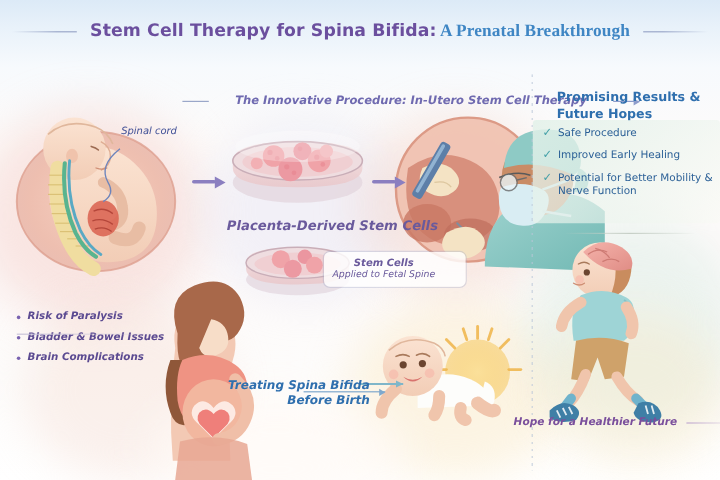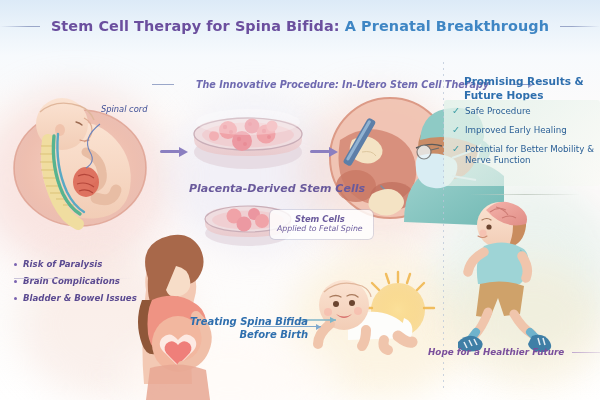--- a/index.html
+++ b/index.html
@@ -20,21 +20,21 @@
   .title-row{
     position:absolute;left:0;top:18px;width:600px;
     display:flex;align-items:center;justify-content:center;gap:11px;
   }
   .title-rule{height:1px;width:54px;background:linear-gradient(90deg,rgba(150,160,200,0) 0%,#9aa7c9 70%);}
   .title-rule.r{background:linear-gradient(270deg,rgba(150,160,200,0) 0%,#9aa7c9 70%);}
   .title-text{
     font-size:14.4px;font-weight:bold;letter-spacing:.1px;white-space:nowrap;
   }
   .title-a{color:#6b4f9e;}
-  .title-b{color:#3f86c4;}
+  .title-b{color:#3f86c4;font-family:Liberation Serif, serif;}
 
   
   .h-left{
     position:absolute;left:14px;top:78px;
     font-size:10.5px;font-weight:bold;color:#6f55a4;
   }
   .h-center{
     position:absolute;left:152px;top:79px;
     display:flex;align-items:center;gap:22px;
   }
@@ -86,21 +86,21 @@
     background:repeating-linear-gradient(180deg,#b9c6d8 0 2px,rgba(0,0,0,0) 2px 6px);
     opacity:.75;
   }
 
   
   .cap-placenta{
     position:absolute;left:189px;top:182px;font-size:11px;font-style:italic;
     font-weight:bold;color:#6a5a9c;white-space:nowrap;
   }
   .callout{
-    position:absolute;left:270px;top:210px;padding:4px 10px 5px 7px;
+    position:absolute;left:270px;top:210px;padding:4px 25px 5px 7px;
     background:rgba(255,255,255,.82);border-radius:5px;
     box-shadow:0 0 0 1px rgba(160,170,200,.35);
     text-align:center;
   }
   .callout .l1{font-size:8.4px;font-weight:bold;font-style:italic;color:#6a5a9c;line-height:1.2;}
   .callout .l2{font-size:7.8px;font-style:italic;color:#6a5a9c;line-height:1.25;white-space:nowrap;}
 
   .cap-treating{position:absolute;left:190px;top:316px;}
   .cap-treating .t1{font-size:10px;font-weight:bold;font-style:italic;color:#2f6fae;line-height:1.25;}
   .cap-treating .t2{font-size:10px;font-weight:bold;font-style:italic;color:#2f6fae;line-height:1.25;text-align:right;}
@@ -390,22 +390,22 @@
   </div>
 
 
   <div class="ann-spinal">
     <div>Spinal cord</div>
   </div>
 
   <div class="bullets">
     <ul>
       <li>Risk of Paralysis</li>
+      <li>Bladder &amp; Bowel Issues</li>
       <li>Brain Complications</li>
-      <li>Bladder &amp; Bowel Issues</li>
     </ul>
   </div>
   <div class="left-rule"></div>
 
   <div class="h-center">
     <span class="lead"></span>
     <span class="ctxt">The Innovative Procedure: In-Utero Stem Cell Therapy</span>
     <span class="arrow"></span>
   </div>
 

